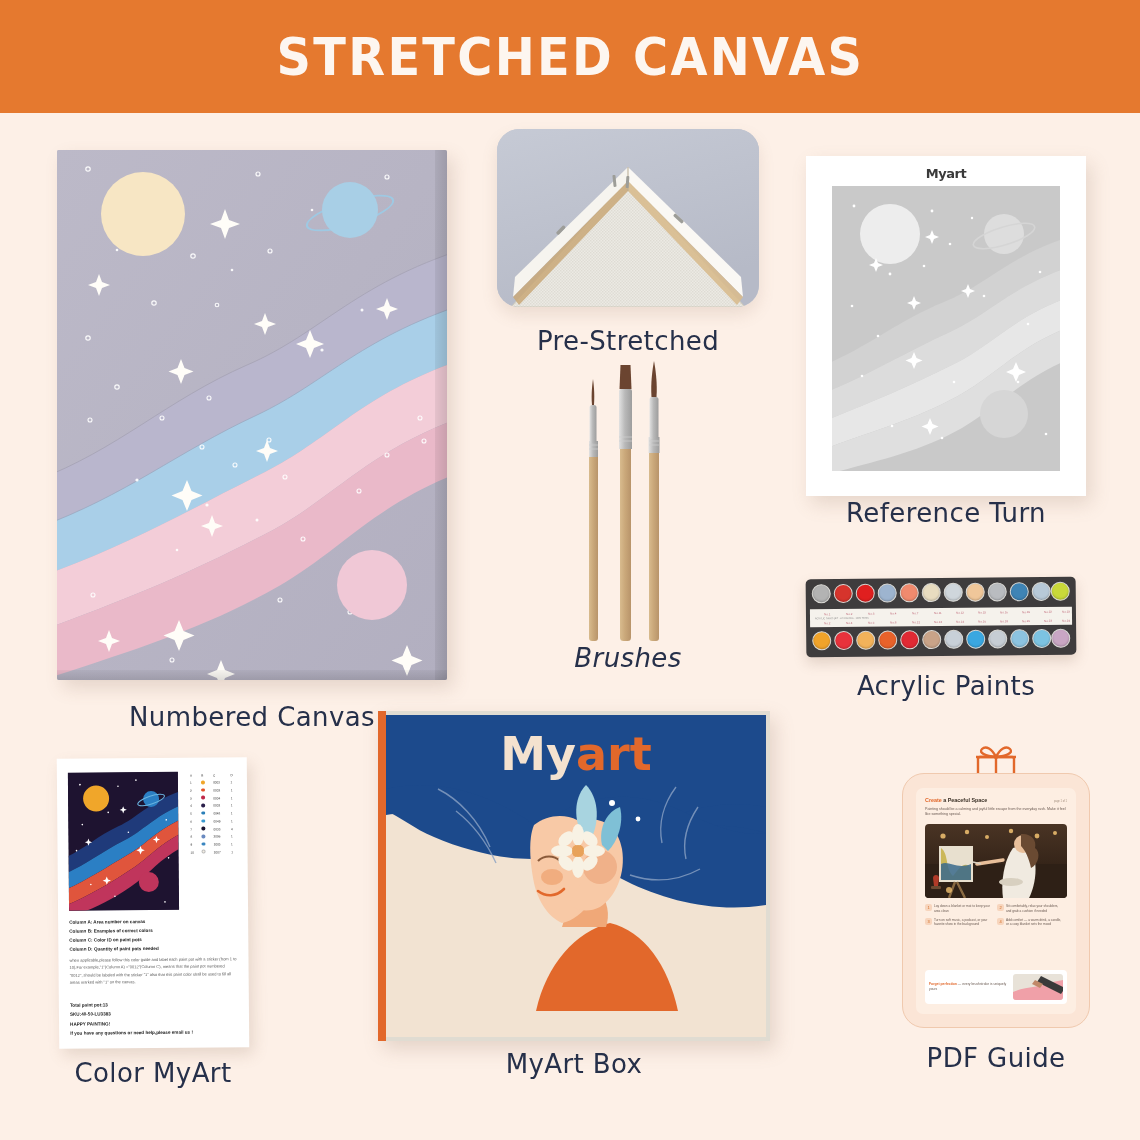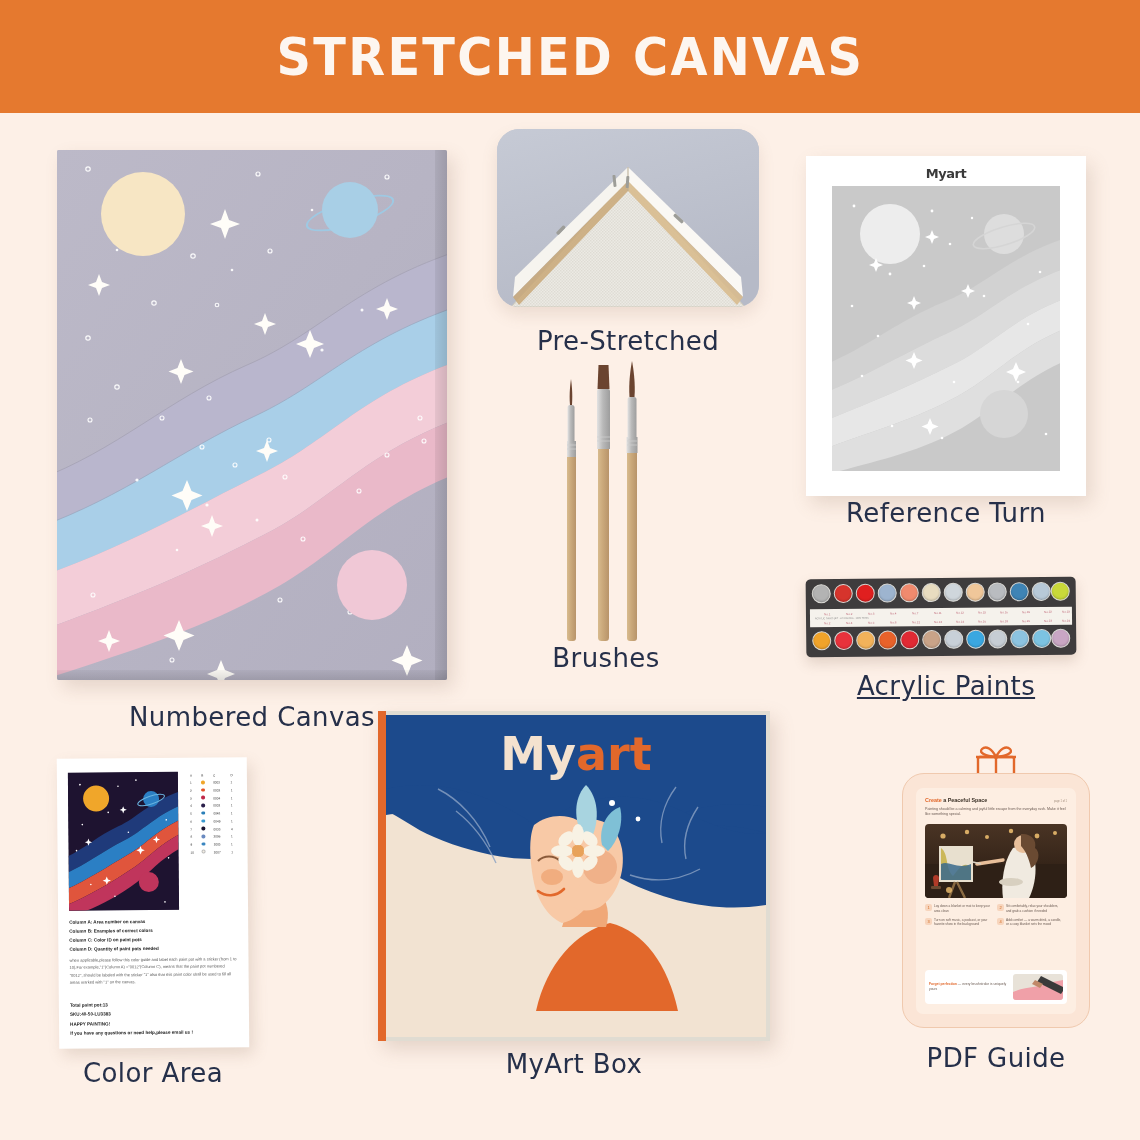--- a/index.html
+++ b/index.html
@@ -86,21 +86,21 @@
     position:absolute; top:10px; width:100%; text-align:center;
     font-family:"DejaVu Sans", sans-serif; font-weight:bold;
     font-size:13px; color:#3a3a3a; letter-spacing:-0.5px;
   }
   .ref-art {
     position:absolute; left:26px; top:30px; width:228px; height:285px;
     overflow:hidden; background:#c9c9c9;
   }
 
   
-  .brush-wrap { left: 475px; top: 240px; width: 262px; height: 330px; }
+  .brush-wrap { left: 497px; top: 240px; width: 262px; height: 330px; font-style: italic; }
 
   
   .paint-wrap { left: 806px; top: 440px; width: 280px; height: 130px; }
   .tray {
     position:absolute; left:0; top:25px; width:270px; height:78px;
     background:#3e3c3d; border-radius:5px;
     box-shadow: 0 6px 13px rgba(130,100,80,.22);
     transform: rotate(-0.6deg);
   }
   .pot {
@@ -447,21 +447,21 @@
         <div class="pot" style="left:94px; top:52px; background:#e02a34;"></div>
         <div class="pot" style="left:116px;top:52px; background:#c9a388;"></div>
         <div class="pot" style="left:138px;top:52px; background:#c8d0d8;"></div>
         <div class="pot" style="left:160px;top:52px; background:#3aa7e0;"></div>
         <div class="pot" style="left:182px;top:52px; background:#c6cdd4;"></div>
         <div class="pot" style="left:204px;top:52px; background:#8cc3e0;"></div>
         <div class="pot" style="left:226px;top:52px; background:#7cc3e2;"></div>
         <div class="pot" style="left:245px;top:52px; background:#c9a6c4;"></div>
       </div>
     </div>
-    <div class="caption" style="top:118px; width:280px;text-decoration:underline;">Acrylic Paints</div>
+    <div class="caption" style="top:118px; width:280px;">Acrylic Paints</div>
   </div>
 
   <div class="cell card-wrap">
     <div class="card-paper">
       <div class="card-art">
         <svg width="110" height="138" viewBox="0 0 110 138">
           <rect width="110" height="138" fill="#1e1330"></rect>
           <path d="M-6,86 C14,78 28,64 50,54 C70,45 80,30 116,18 L116,32 C86,44 76,58 56,68 C32,80 14,94 -6,102 Z" fill="#1f3a7a"></path>
           <path d="M-6,102 C14,94 32,80 56,68 C76,58 86,44 116,32 L116,46 C88,58 78,72 60,82 C36,96 14,110 -6,118 Z" fill="#2b7fc4"></path>
           <path d="M-6,118 C14,110 36,96 60,82 C78,72 88,58 116,46 L116,60 C90,72 80,86 64,96 C40,112 14,126 -6,134 Z" fill="#e0553c"></path>
@@ -572,21 +572,21 @@
       <div class="card-txt" style="top:198px; width:168px; font-size:4px; line-height:1.85; color:#555;">when applicable,please follow this color guide and label each paint pot with a sticker (from 1 to 10).For example,"1"(Column A) ="0012"(Column C), means that the paint pot numbered "0012", should be labeled with the sticker "1" also that this paint color shall be used to fill all areas marked with "1" on the canvas.</div>
       <div class="card-txt" style="top:243px; width:168px; font-size:4.6px; font-weight:bold; line-height:1.9;">
         <div>Total paint pot:13</div>
         <div>SKU:40-50-LU3383</div>
       </div>
       <div class="card-txt" style="top:262px; width:168px; font-size:4.6px; font-weight:bold; line-height:1.9;">
         <div>HAPPY PAINTING!</div>
         <div>If you have any questions or need help,please email us !</div>
       </div>
     </div>
-    <div class="caption" style="top:300px; width:190px;">Color Area</div>
+    <div class="caption" style="top:300px; width:190px;">Color MyArt</div>
   </div>
 
   <div class="cell box-wrap">
     <div class="box-outer">
       <div class="box-side"></div>
       <div class="box-front">
         <svg width="380" height="322" viewBox="0 0 380 322">
           <rect width="380" height="322" fill="#1c4a8c"></rect>
           <path d="M0,100 C40,94 70,108 110,124 C150,140 180,150 240,136 C300,122 340,128 380,120 L380,322 L0,322 Z" fill="#f2e3d2"></path>
           <path d="M0,96 C60,78 110,98 150,118 C120,86 60,64 0,74 Z" fill="#1c4a8c"></path>

